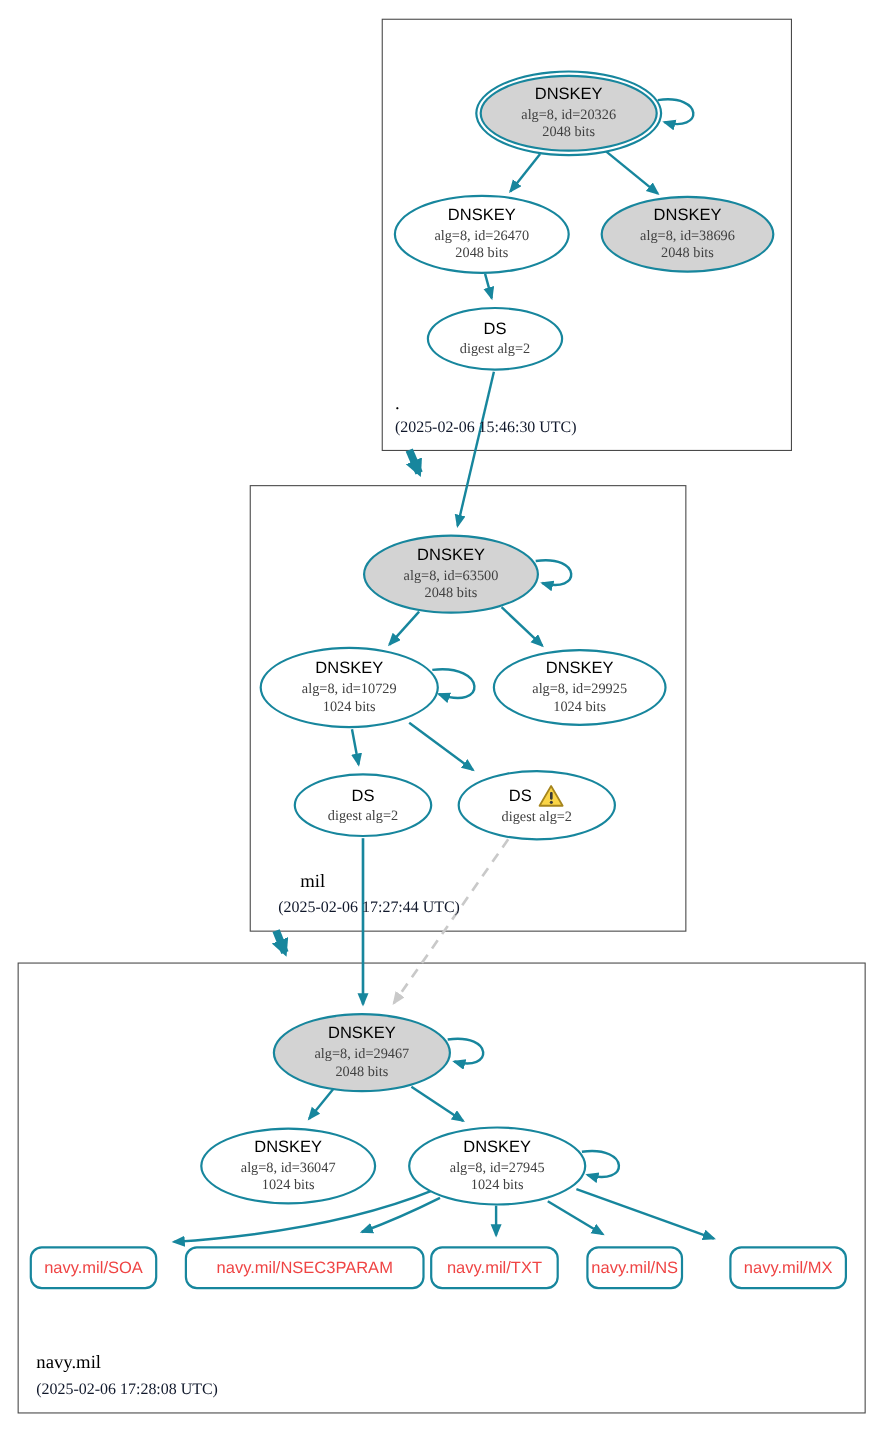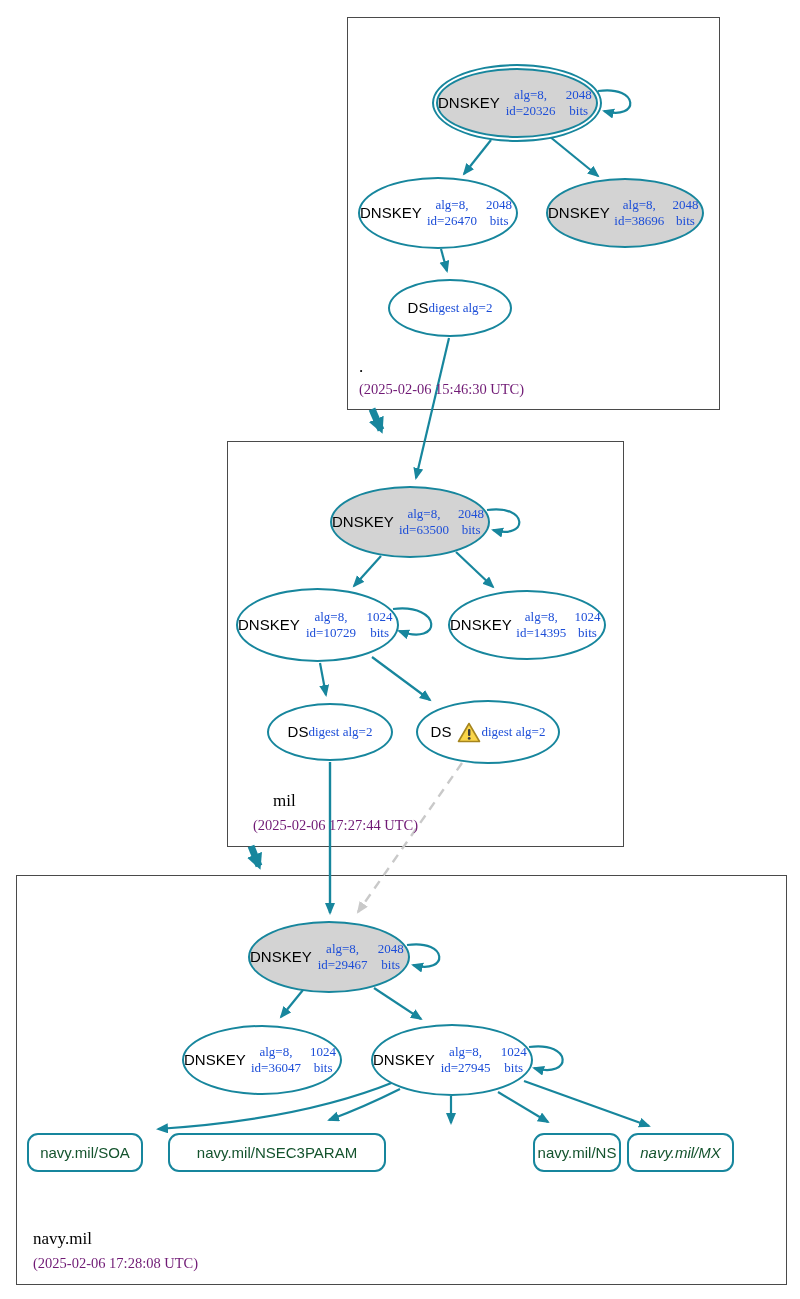--- a/index.html
+++ b/index.html
@@ -9,37 +9,37 @@
     --box-border:#4a4a4a;
     --warn-fill:#fad548;
     --warn-stroke:#a6851d;
   }
   html,body{margin:0;padding:0;background:#ffffff;}
   #canvas{position:relative;width:800px;height:1299px;background:#ffffff;
           font-family:"Liberation Serif", serif;overflow:hidden;}
   .zone-box{position:absolute;border:1px solid var(--box-border);background:#ffffff;z-index:0;}
   #edges{position:absolute;left:0;top:0;z-index:1;}
   .node{position:absolute;border:2.5px solid var(--teal);border-radius:50%;
-        background:#ffffff;display:flex;flex-direction:row;justify-content:center;
+        background:#ffffff;display:flex;flex-direction:column;justify-content:center;
         align-items:center;text-align:center;z-index:2;box-sizing:border-box;}
   .node.gray{background:var(--gray-fill);}
   .node-outer{position:absolute;border:2.5px solid var(--teal);border-radius:50%;
         padding:2px;box-sizing:border-box;background:#ffffff;z-index:2;}
   .node-outer .node{position:relative;width:100%;height:100%;border-radius:50%;}
   .nt{font-family:"Liberation Sans", sans-serif;font-size:15px;color:#000;line-height:1.25;}
   .nt-row{display:flex;align-items:center;justify-content:center;gap:6px;}
-  .nd{font-family:"Liberation Serif", serif;font-size:13px;color:#1d4ed8;line-height:1.25;}
+  .nd{font-family:"Liberation Serif", serif;font-size:13px;color:#404040;line-height:1.25;}
   .rrset{position:absolute;height:39px;border:2px solid var(--teal);border-radius:11px;
          background:#ffffff;display:flex;align-items:center;justify-content:center;
-         font-family:"Liberation Sans", sans-serif;font-size:15px;color:#14532d;
+         font-family:"Liberation Sans", sans-serif;font-size:15px;color:#ef4444;
          z-index:2;box-sizing:border-box;}
   .zone-label{position:absolute;font-family:"Liberation Serif", serif;font-size:17px;
               color:#000;z-index:2;}
   .zone-ts{position:absolute;font-family:"Liberation Serif", serif;font-size:14.5px;
-           color:#701a75;z-index:2;}
+           color:#0f172a;z-index:2;}
   .warn-icon{display:inline-block;}
 </style>
 </head>
 <body>
 
 <div id="canvas">
 
   <div class="zone-box" style="left:347px;top:17px;width:371px;height:391px;"></div>
   <div class="zone-box" style="left:227px;top:441px;width:395px;height:404px;"></div>
   <div class="zone-box" style="left:16px;top:875px;width:769px;height:408px;"></div>
@@ -120,21 +120,21 @@
   </div>
 
   <div class="node" style="left:236px;top:588px;width:163px;height:74px;">
     <div class="nt">DNSKEY</div>
     <div class="nd">alg=8, id=10729</div>
     <div class="nd">1024 bits</div>
   </div>
 
   <div class="node" style="left:448px;top:590px;width:158px;height:70px;">
     <div class="nt">DNSKEY</div>
-    <div class="nd">alg=8, id=14395</div>
+    <div class="nd">alg=8, id=29925</div>
     <div class="nd">1024 bits</div>
   </div>
 
   <div class="node" style="left:267px;top:703px;width:126px;height:58px;">
     <div class="nt">DS</div>
     <div class="nd">digest alg=2</div>
   </div>
 
   <div class="node" style="left:416px;top:700px;width:144px;height:64px;">
     <div class="nt nt-row">
@@ -164,19 +164,20 @@
   </div>
 
   <div class="node" style="left:371px;top:1024px;width:162px;height:72px;">
     <div class="nt">DNSKEY</div>
     <div class="nd">alg=8, id=27945</div>
     <div class="nd">1024 bits</div>
   </div>
 
   <div class="rrset" style="left:27px;top:1133px;width:116px;">navy.mil/SOA</div>
   <div class="rrset" style="left:168px;top:1133px;width:218px;">navy.mil/NSEC3PARAM</div>
+  <div class="rrset" style="left:391px;top:1133px;width:117px;">navy.mil/TXT</div>
   <div class="rrset" style="left:533px;top:1133px;width:88px;">navy.mil/NS</div>
-  <div class="rrset" style="left:627px;top:1133px;width:107px;font-style:italic;">navy.mil/MX</div>
+  <div class="rrset" style="left:663px;top:1133px;width:107px;">navy.mil/MX</div>
 
   <div class="zone-label" style="left:33px;top:1229px;text-align:right;">navy.mil</div>
   <div class="zone-ts" style="left:33px;top:1255px;">(2025-02-06 17:28:08 UTC)</div>
 
 </div>
 
 </body></html>

